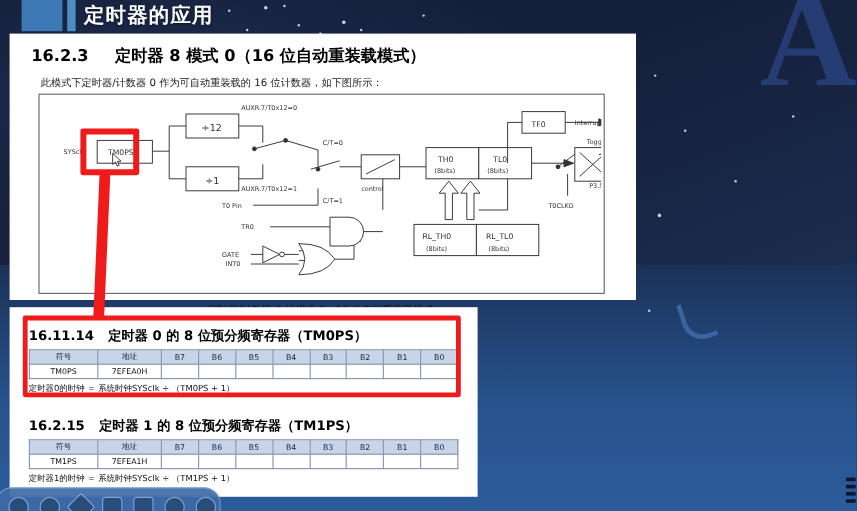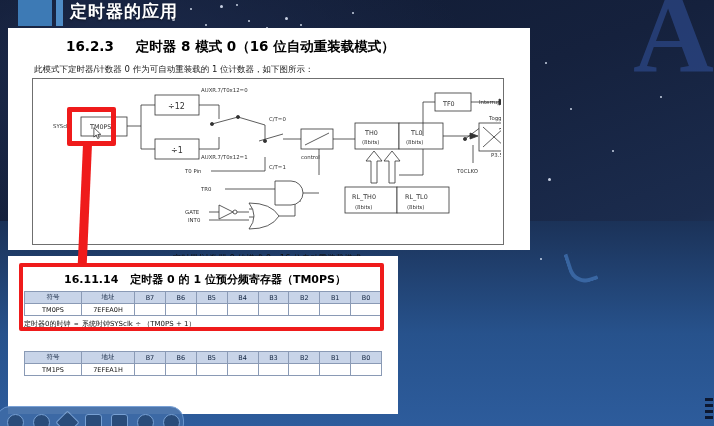--- a/index.html
+++ b/index.html
@@ -35,34 +35,34 @@
   }
 
   
   .topbar{position:absolute;left:0;top:0;width:714px;height:26px;}
   .tb-block{position:absolute;top:0;height:26px;background:#3d7ab5;}
   .tb-b1{left:18px;width:34px;}
   .tb-b2{left:56px;width:7px;background:#4f8cc6;}
   .tb-title{
     position:absolute;left:70px;top:1px;height:24px;line-height:24px;
     color:#ffffff;font-size:17px;font-weight:bold;letter-spacing:1px;
-    font-family:Liberation Mono, monospace;
+    font-family:Liberation Serif, serif;
     text-shadow:0 1px 2px rgba(0,0,0,.5);
   }
 
   
   .page{position:absolute;background:#ffffff;}
   .page-top{left:8px;top:28px;width:522px;height:222px;}
   .page-bot{left:8px;top:256px;width:390px;height:158px;}
 
   .sec-head{
     font-family:"DejaVu Sans", sans-serif;
     font-weight:bold;color:#000;white-space:nowrap;
   }
-  .sec-num{display:inline-block;margin-left:40px;}
+  .sec-num{display:inline-block;}
   .h-main{position:absolute;left:18px;top:10px;font-size:13.5px;}
   .h-main .sec-num{margin-right:22px;}
   .p-desc{
     position:absolute;left:26px;top:36px;font-size:8.5px;color:#1a1a1a;
     font-family:"DejaVu Sans", sans-serif;white-space:nowrap;
   }
 
   
   .fig{
     position:absolute;left:24px;top:50px;width:470px;height:165px;
@@ -175,21 +175,21 @@
     <div class="tb-block tb-b2"></div>
     <div class="tb-title">定时器的应用</div>
   </div>
 
   <div class="page page-top">
 
     <div class="sec-head h-main">
       <span class="sec-num">16.2.3</span><span>定时器 8 模式 0（16 位自动重装载模式）</span>
     </div>
 
-    <div class="p-desc">此模式下定时器/计数器 0 作为可自动重装载的 1 位计数器，如下图所示：</div>
+    <div class="p-desc">此模式下定时器/计数器 0 作为可自动重装载的 16 位计数器，如下图所示：</div>
 
     <div class="fig">
       <svg width="468" height="163" viewBox="0 0 468 163">
         <g stroke="#333" stroke-width="0.8" fill="none">
 
           <line x1="56" y1="47" x2="72" y2="47"></line>
 
           <rect x="48" y="38" width="46" height="19" fill="#fff" stroke="#333"></rect>
           <line x1="94" y1="47" x2="108" y2="47"></line>
 
@@ -309,21 +309,21 @@
       </svg>
     </div>
 
     <div class="fig-cap">定时器/计数器 0 的模式 0：16 位自动重装载模式</div>
   </div>
 
   <div class="page page-bot"></div>
 
   <div class="reg-block rb1">
     <div class="reg-title">
-      <span class="sec-num">16.11.14</span><span>定时器 0 的 1 位预分频寄存器（TM0PS）</span>
+      <span class="sec-num">16.11.14</span><span>定时器 0 的 8 位预分频寄存器（TM0PS）</span>
     </div>
     <table class="reg-table">
       <thead>
         <tr>
           <th class="col-sym">符号</th>
           <th class="col-addr">地址</th>
           <th>B7</th>
           <th>B6</th>
           <th>B5</th>
           <th>B4</th>
@@ -345,20 +345,23 @@
           <td></td>
           <td></td>
           <td></td>
         </tr>
       </tbody>
     </table>
     <div class="reg-note">定时器0的时钟 ＝ 系统时钟SYSclk ÷ （TM0PS + 1）</div>
   </div>
 
   <div class="reg-block rb2">
+    <div class="reg-title">
+      <span class="sec-num">16.2.15</span><span>定时器 1 的 8 位预分频寄存器（TM1PS）</span>
+    </div>
     <table class="reg-table">
       <thead>
         <tr>
           <th class="col-sym">符号</th>
           <th class="col-addr">地址</th>
           <th>B7</th>
           <th>B6</th>
           <th>B5</th>
           <th>B4</th>
           <th>B3</th>
@@ -375,20 +378,21 @@
           <td></td>
           <td></td>
           <td></td>
           <td></td>
           <td></td>
           <td></td>
           <td></td>
         </tr>
       </tbody>
     </table>
+    <div class="reg-note">定时器1的时钟 ＝ 系统时钟SYSclk ÷ （TM1PS + 1）</div>
   </div>
 
   <div class="ann-arrow"></div>
   <div class="ann-box ann-tm0ps"></div>
   <div class="ann-box ann-table"></div>
 
   <svg class="cursor" viewBox="0 0 12 18">
     <path d="M1 1 L1 14 L4.2 11 L6.2 16 L8.4 15 L6.5 10.4 L10.6 10.2 Z" fill="#ffffff" stroke="#222" stroke-width="1"></path>
   </svg>
 

